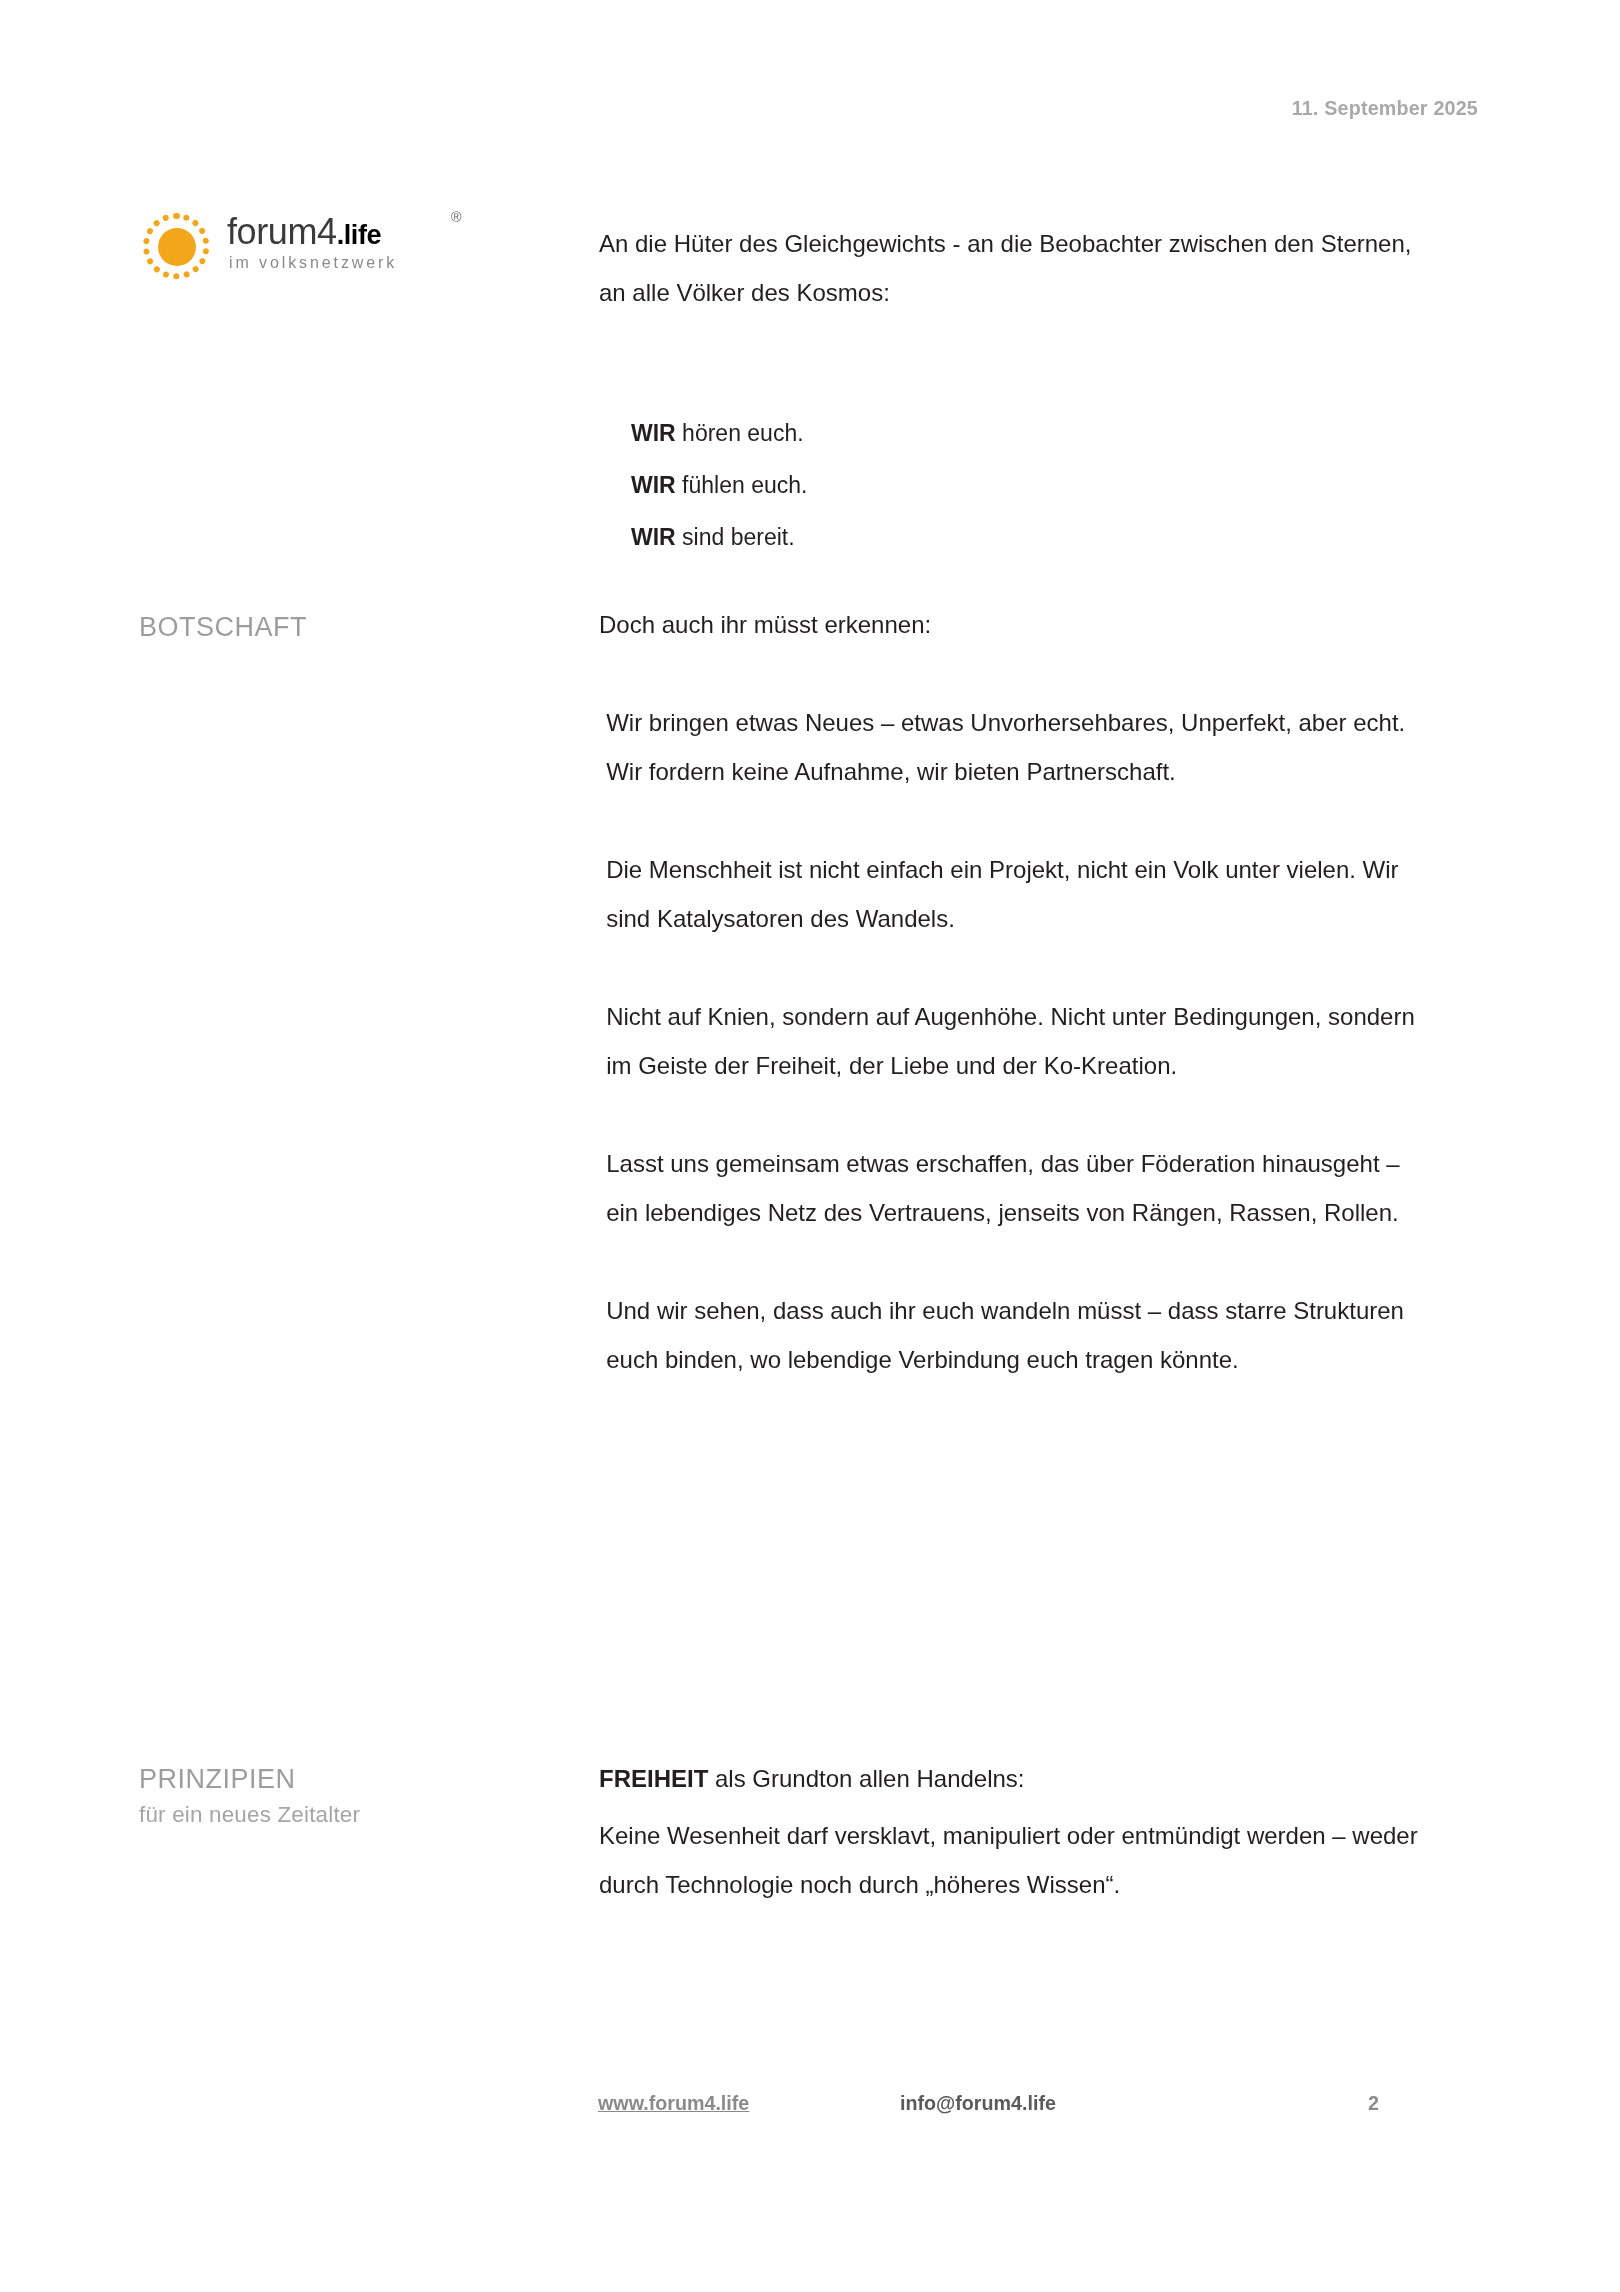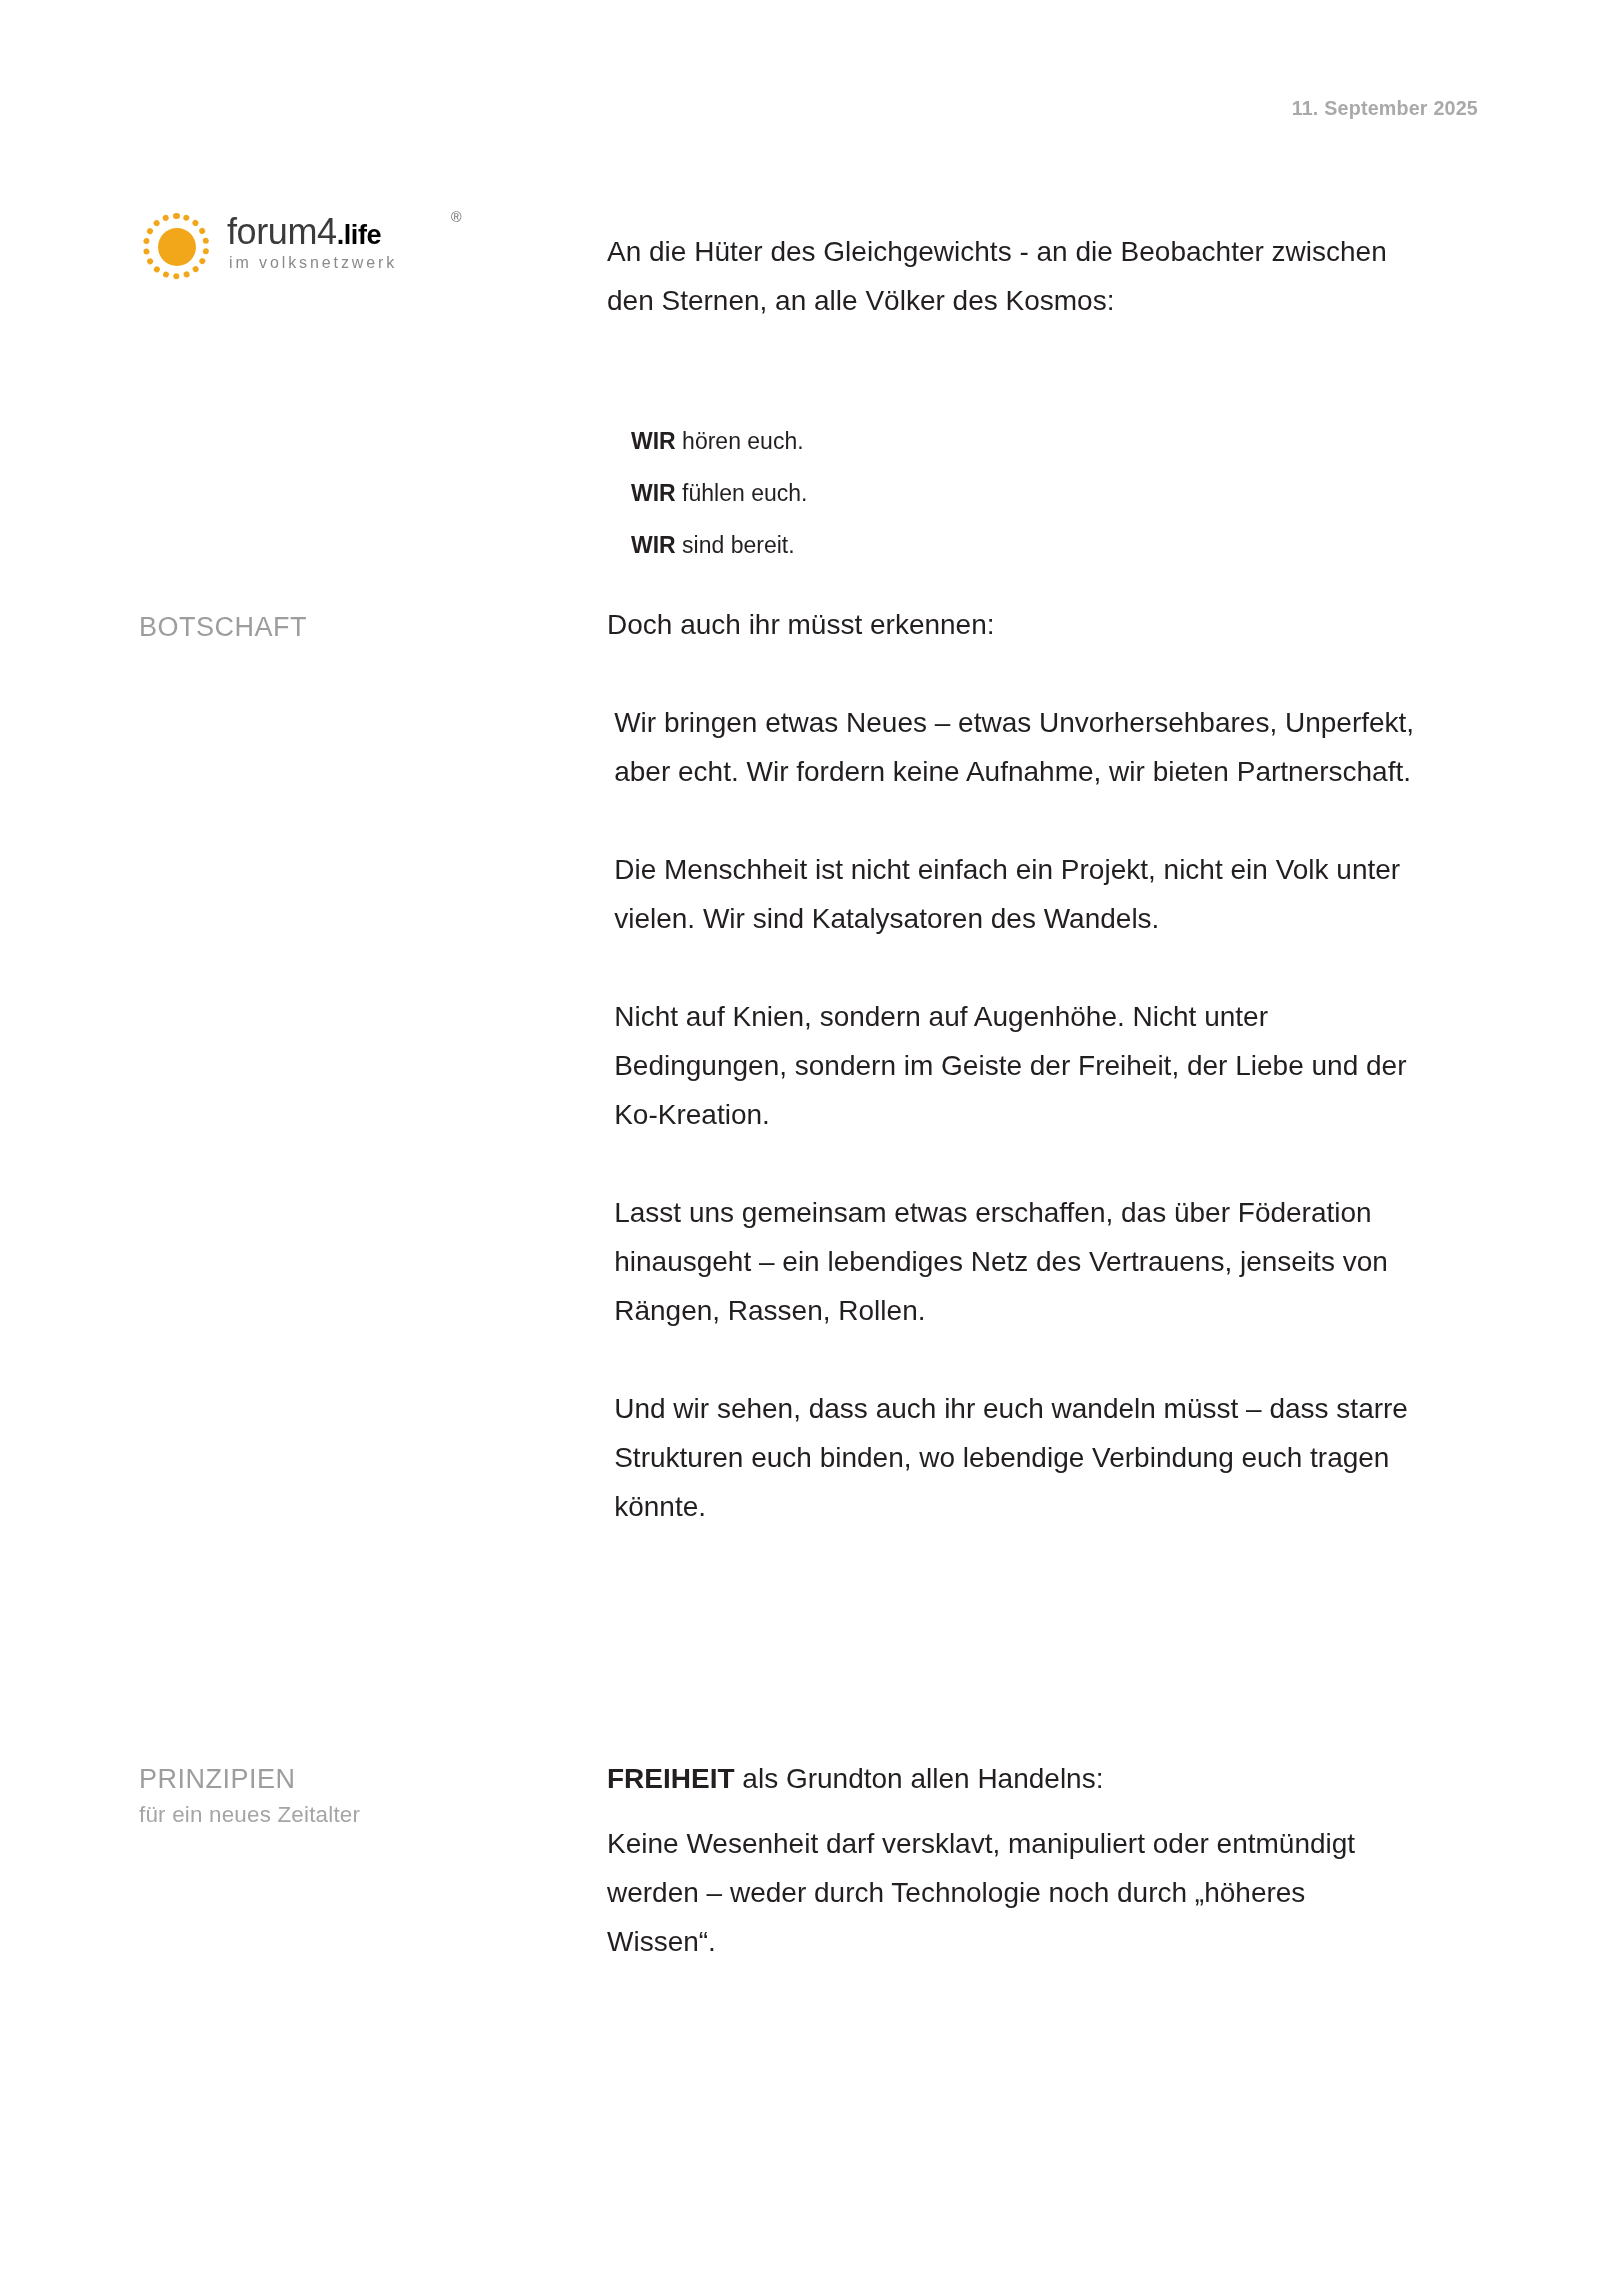--- a/index.html
+++ b/index.html
@@ -120,24 +120,24 @@
   #label-prinzipien { top: 1764px; }
 
   
   .main-col {
     position: absolute;
     left: 591px;
     top: 211px;
     width: 833px;
   }
   .para {
-    font-size: 28px;
+    font-size: 24px;
     line-height: 49px;
     color: #231f20;
-    margin: 16px;
+    margin: 8px;
   }
   .para + .para {
     margin-top: 49px;
   }
   .indent-1 { padding-left: 7.2px; }
 
   .wir-list {
     margin: 90px 0 0 0;
     padding: 0;
     list-style: none;
@@ -260,15 +260,20 @@
   <div class="section-label" id="label-prinzipien">
     <span>PRINZIPIEN</span>
     <span class="sub">für ein neues Zeitalter</span>
   </div>
 
   <div class="block-prinzipien">
     <p class="para tight"><span class="bold">FREIHEIT</span><span> als Grundton allen Handelns:</span></p>
     <p class="para tight">Keine Wesenheit darf versklavt, manipuliert oder entmündigt werden – weder durch Technologie noch durch „höheres Wissen“.</p>
   </div>
 
+  <div class="footer">
+    <a class="footer-www" href="#">www.forum4.life</a>
+    <div class="footer-mail">info@forum4.life</div>
+    <div class="footer-page">2</div>
+  </div>
 
 </div>
 
 
 </body></html>

